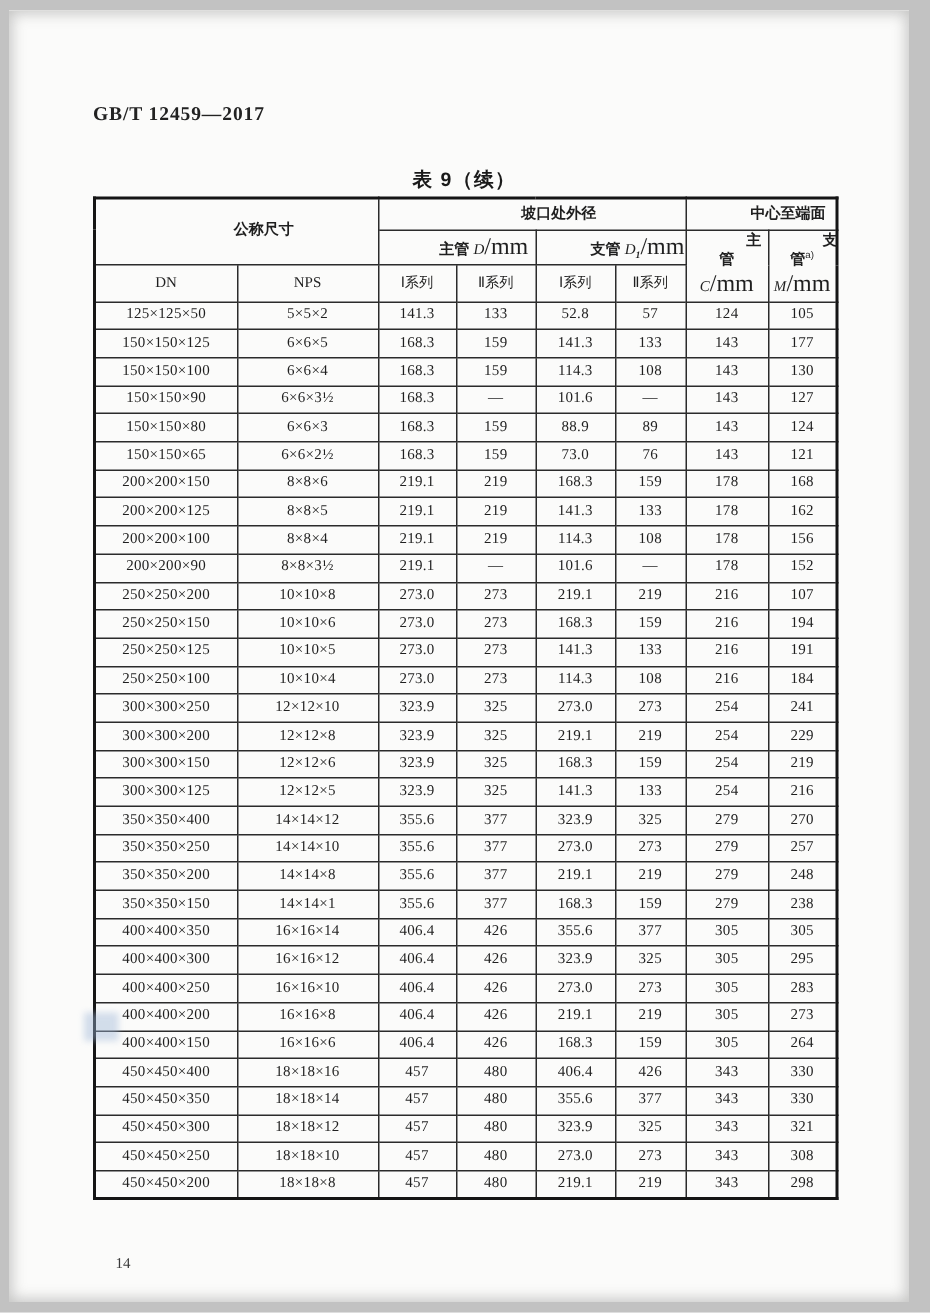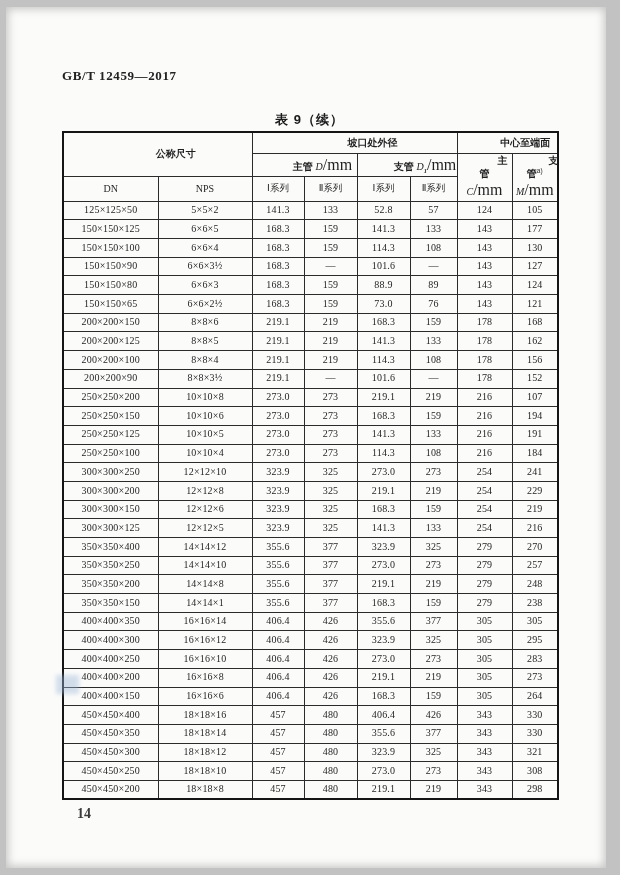--- a/index.html
+++ b/index.html
@@ -50,23 +50,23 @@
   .sub{font-size:6.5px;vertical-align:sub;font-style:italic;
        font-family:"Liberation Serif","DejaVu Serif",serif;}
   tr.hr1{height:21px;} tr.hr2{height:19px;} tr.hr3{height:22px;}
   .two-line div{line-height:1.3;}
   tbody td{
     height:18.69px;
     font-family:"Liberation Serif","DejaVu Serif",serif;
     font-size:10px;letter-spacing:0.2px;color:#242424;
   }
   .page-number{
-    position:absolute;left:71px;top:799px;
+    position:absolute;left:71px;top:830px;
     font-family:"Liberation Serif","DejaVu Serif",serif;
-    font-size:14px;color:#3a3a3a;font-weight:bold;
+    font-size:10px;color:#3a3a3a;
   }
   .smudge{
     position:absolute;left:50px;top:668px;width:23px;height:19px;
     background:var(--smudge);opacity:0.42;filter:blur(2px);
     pointer-events:none;
   }
 </style>
 </head>
 <body>
 

